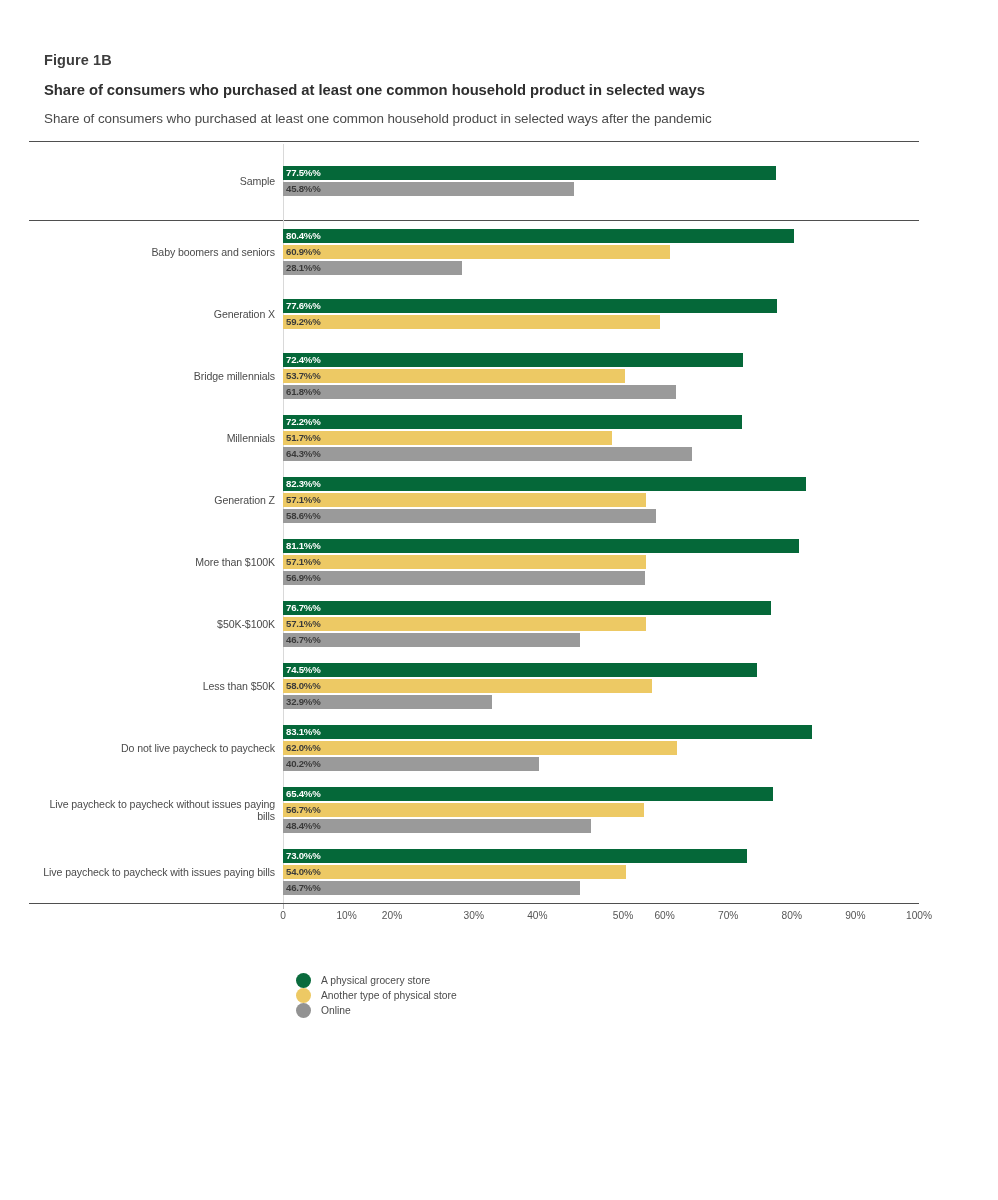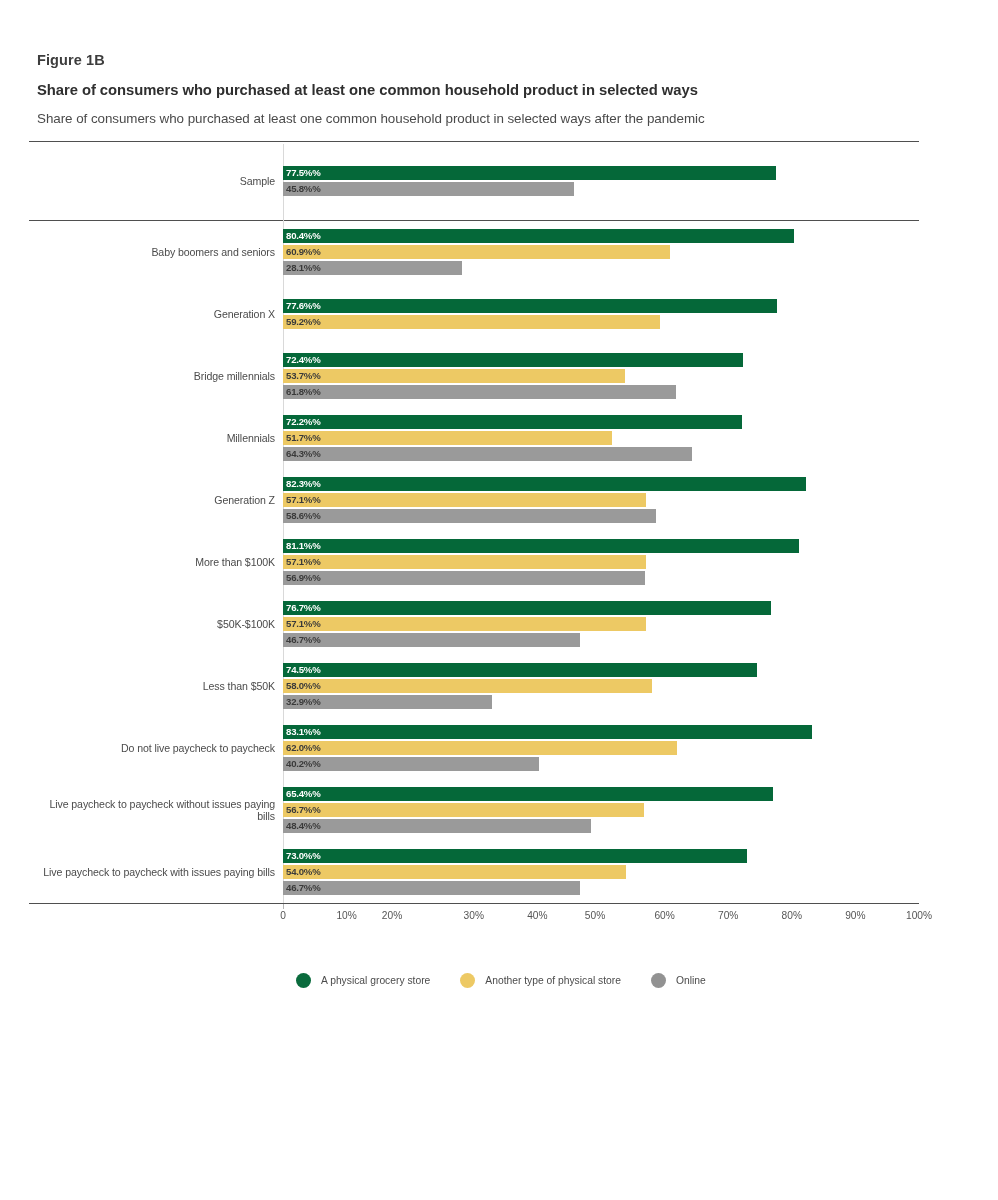--- a/index.html
+++ b/index.html
@@ -8,21 +8,21 @@
     width: 998px; height: 1200px;
     background: #ffffff;
     font-family: "Liberation Sans", sans-serif;
     color: #3b3b3b;
     overflow: hidden;
   }
 
   #page { position: relative; width: 998px; height: 1200px; }
 
   
-  .header { position: absolute; left: 37px; top: 52px; width: 890px; }
+  .header { position: absolute; left: 44px; top: 52px; width: 890px; }
   .fig-label {
     font-size: 14.5px; font-weight: bold; color: #3d3d3d;
     letter-spacing: .1px; margin: 0 0 14px 0; line-height: 16px;
   }
   .fig-title {
     font-size: 14.8px; font-weight: bold; color: #2f2f2f;
     margin: 0 0 12px 0; line-height: 17px; letter-spacing: -.05px;
   }
   .fig-subtitle {
     font-size: 13.4px; font-weight: normal; color: #4a4a4a;
@@ -123,20 +123,21 @@
     position: absolute;
     top: 0; width: 1px; height: 5px;
     background: #b4b4b4;
   }
 
   
   .legend {
     position: absolute;
     left: 296px; top: 973px;
     display: flex;
+    flex-direction: column;
   }
   .legend-item { display: flex; align-items: center; margin-right: 30px; }
   .legend-dot {
     width: 15px; height: 15px; border-radius: 50%;
     margin-right: 10px; flex: 0 0 15px;
   }
   .legend-dot.c-green  { background: #0a6b3d; }
   .legend-dot.c-yellow { background: #edc964; }
   .legend-dot.c-gray   { background: #929292; }
   .legend-label { font-size: 10.3px; color: #4b4b4b; white-space: nowrap; }
@@ -392,21 +393,21 @@
 
     <div class="axis-wrap">
       <div class="axis-line"></div>
       <div class="axis-ticks" id="ticks-host">
           <div class="tick" style="left: 254px;">0</div>
           <div class="tick-mark" style="left: 254px;"></div>
           <div class="tick" style="left: 317.6px;">10%</div>
           <div class="tick" style="left: 363px;">20%</div>
           <div class="tick" style="left: 444.8px;">30%</div>
           <div class="tick" style="left: 508.4px;">40%</div>
-          <div class="tick" style="left: 544px; padding-left: 44px;">50%</div>
+          <div class="tick" style="left: 572px; padding-left: 44px;">50%</div>
           <div class="tick" style="left: 635.6px;">60%</div>
           <div class="tick" style="left: 699.2px;">70%</div>
           <div class="tick" style="left: 762.8px;">80%</div>
           <div class="tick" style="left: 826.4px;">90%</div>
           <div class="tick" style="left: 890px;">100%</div>
         </div>
     </div>
   </div>
 
   <div class="legend" id="legend-host">

